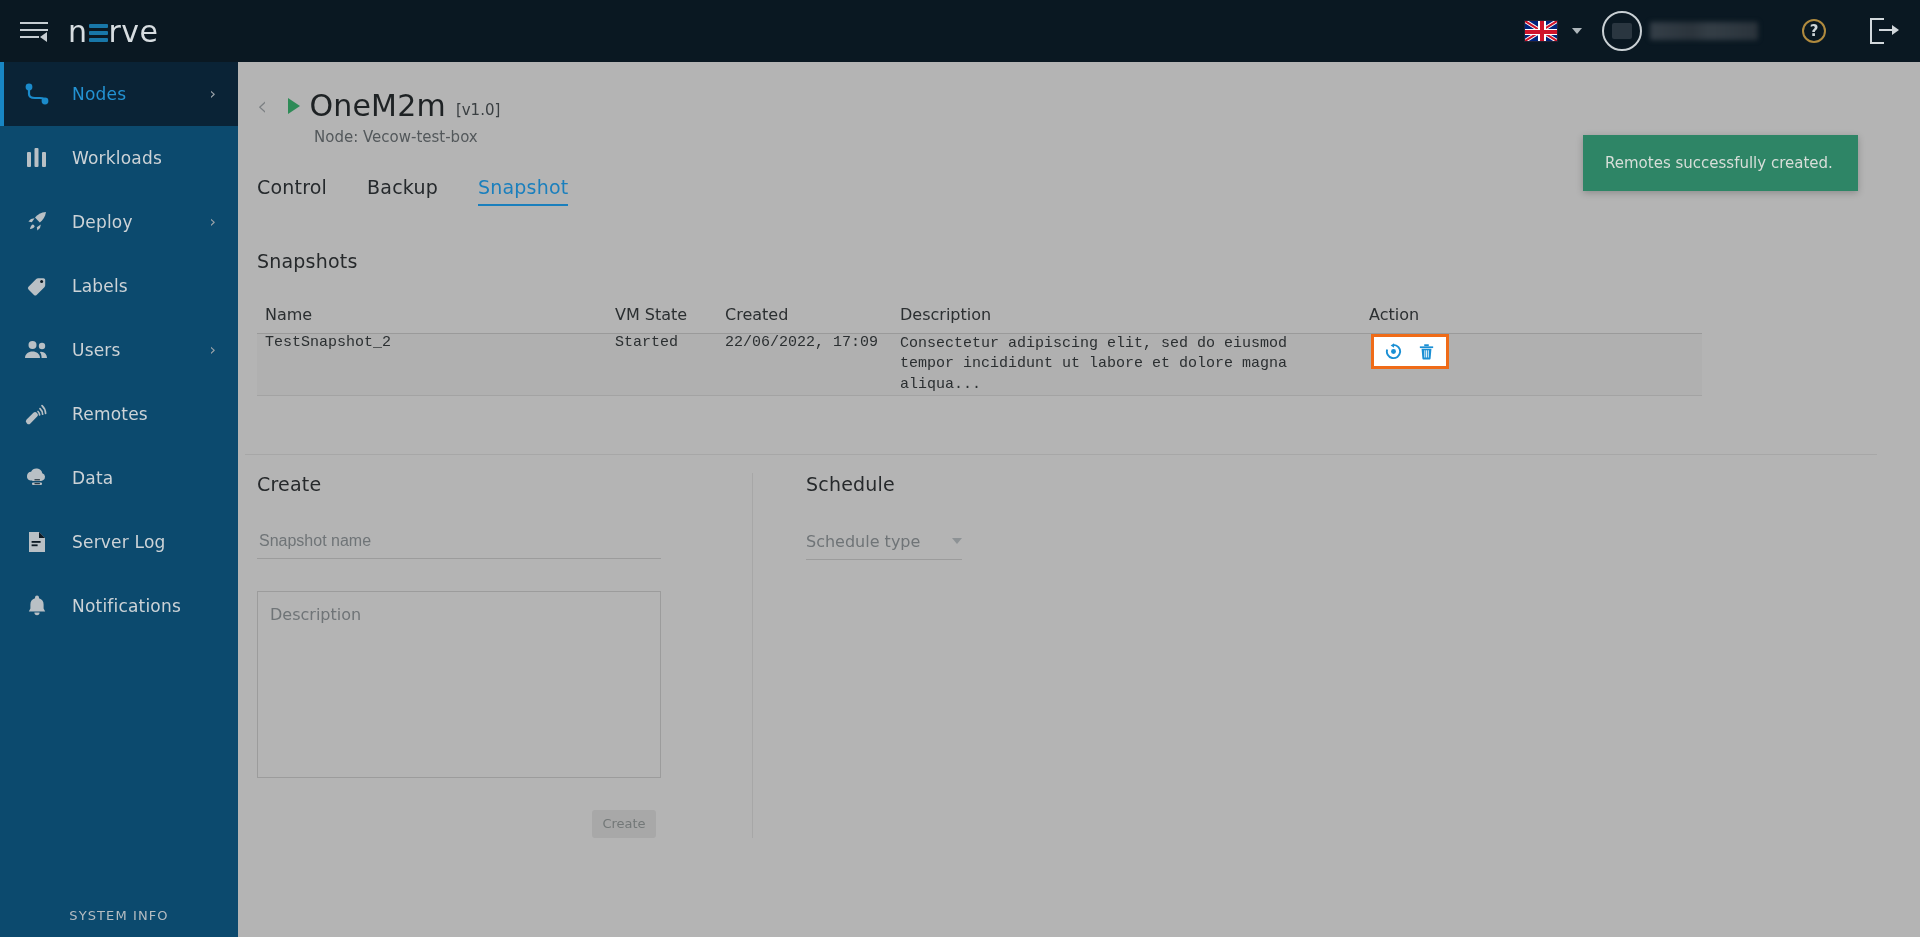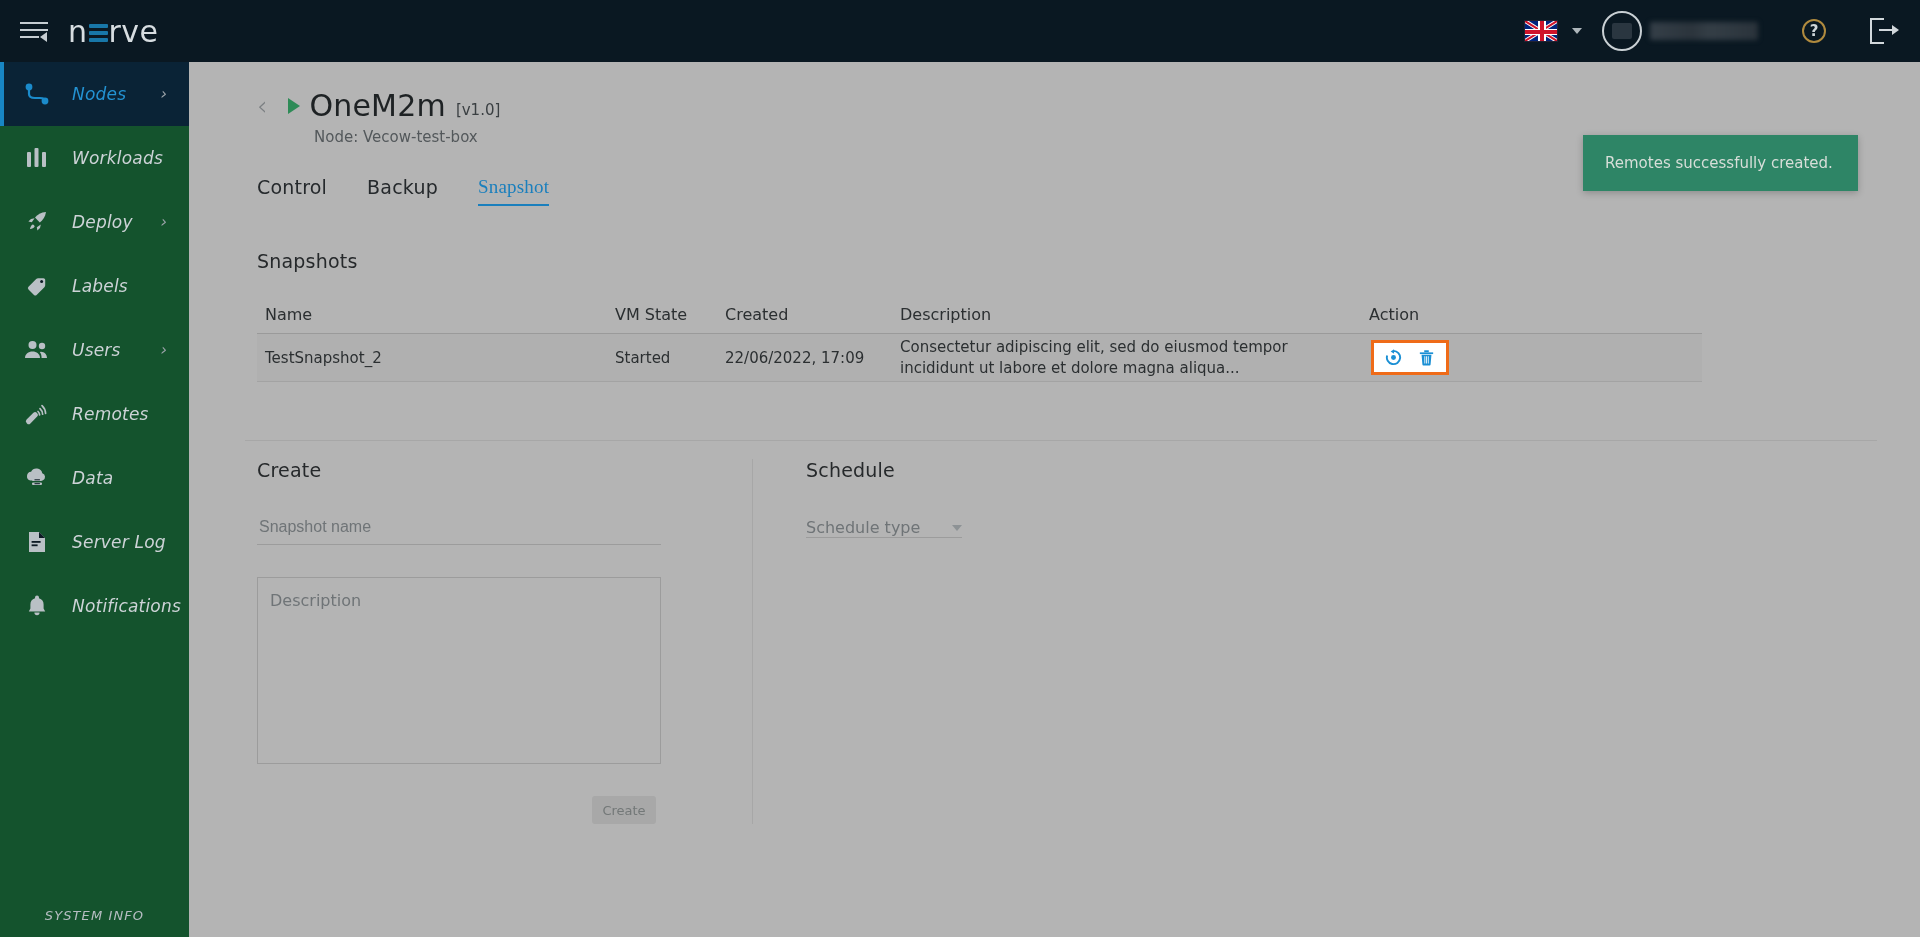--- a/index.html
+++ b/index.html
@@ -111,24 +111,23 @@
   }
   .logout-icon .arrhead {
     position: absolute; left: 22px; top: 7px; width: 0; height: 0;
     border-top: 5px solid transparent; border-bottom: 5px solid transparent;
     border-left: 7px solid #d2d8dc;
   }
 
   
   .sidebar {
     position: absolute; top: 62px; left: 0;
-    width: 189px; height: 875px;
-    background: #14532d;
+    width: 238px; height: 875px;
+    background: #0c4a6e;
     z-index: 20;
-    font-style: italic;
   }
   .nav-item {
     height: 64px; display: flex; align-items: center;
     position: relative; padding-left: 22px; cursor: pointer;
   }
   .nav-item.active { background: #0a2336; }
   .nav-item.active::before {
     content: ""; position: absolute; left: 0; top: 0;
     width: 4px; height: 100%; background: #1886c4;
   }
@@ -171,37 +170,37 @@
   }
   .page-title { font-size: 30px; color: #1e2224; font-weight: 400; letter-spacing: .2px; }
   .page-ver { font-size: 15px; color: #3a3f42; margin-left: 10px; position: relative; top: 4px; }
   .page-sub { font-size: 15px; color: #53585b; margin: 5px 8px 0 57px; }
 
   .tabs { display: flex; gap: 40px; margin: 30px 0 0 52px; }
   .tab {
     font-size: 19px; color: #25292c; padding-bottom: 6px;
     cursor: pointer; letter-spacing: .2px;
   }
-  .tab.active { color: #1a7fbd; border-bottom: 2px solid #1a7fbd; font-family: Liberation Serif, serif; }
+  .tab.active { color: #1a7fbd; border-bottom: 2px solid #1a7fbd; }
 
   .section-title {
     font-size: 19px; color: #26292b; margin: 44px 0 0 52px; letter-spacing: .2px;
   }
 
   
   .tbl { margin: 24px 0 0 52px; width: 1445px; }
   .tbl-head {
     display: flex; align-items: center; height: 38px;
     border-bottom: 1px solid #9a9a9a;
     font-size: 16px; color: #2b2f31;
   }
   .tbl-row {
-    display: flex; align-items: center; min-height: 48px;
+    display: flex; align-items: flex-start; min-height: 48px;
     background: #b0b0b0; border-bottom: 1px solid #a3a3a3;
-    font-size: 15px; color: #2b2f31;
+    font-size: 15px; color: #2b2f31; font-family: Liberation Mono, monospace;
   }
   .c-name { width: 358px; padding-left: 8px; }
   .c-state { width: 110px; }
   .c-created { width: 175px; }
   .c-desc { width: 465px; line-height: 1.35; padding-right: 20px; }
   .c-action { width: 120px; display: flex; align-items: center; padding-left: 4px; }
 
   .action-box {
     border: 3px solid #ef6b18; background: #fff;
     padding: 5px 10px; display: flex; align-items: center; gap: 14px;
@@ -236,21 +235,21 @@
 
   .btn-create {
     margin: 28px 0 0 335px; width: 64px; height: 28px;
     background: #a8a8a8; border: none; border-radius: 3px;
     color: #737878; font-family: inherit; font-size: 13px;
     cursor: default;
   }
 
   .select-line {
     margin-top: 37px; width: 156px; border-bottom: 1px solid #9c9c9c;
-    display: flex; align-items: center; padding-bottom: 0;
+    display: flex; align-items: center; padding-bottom: 8px;
     cursor: pointer;
   }
   .select-line .ph { font-size: 16px; color: #6f7477; }
   .select-line .cv {
     margin-left: auto; width: 0; height: 0;
     border-left: 5px solid transparent; border-right: 5px solid transparent;
     border-top: 6px solid #8d9295;
   }
 
   

